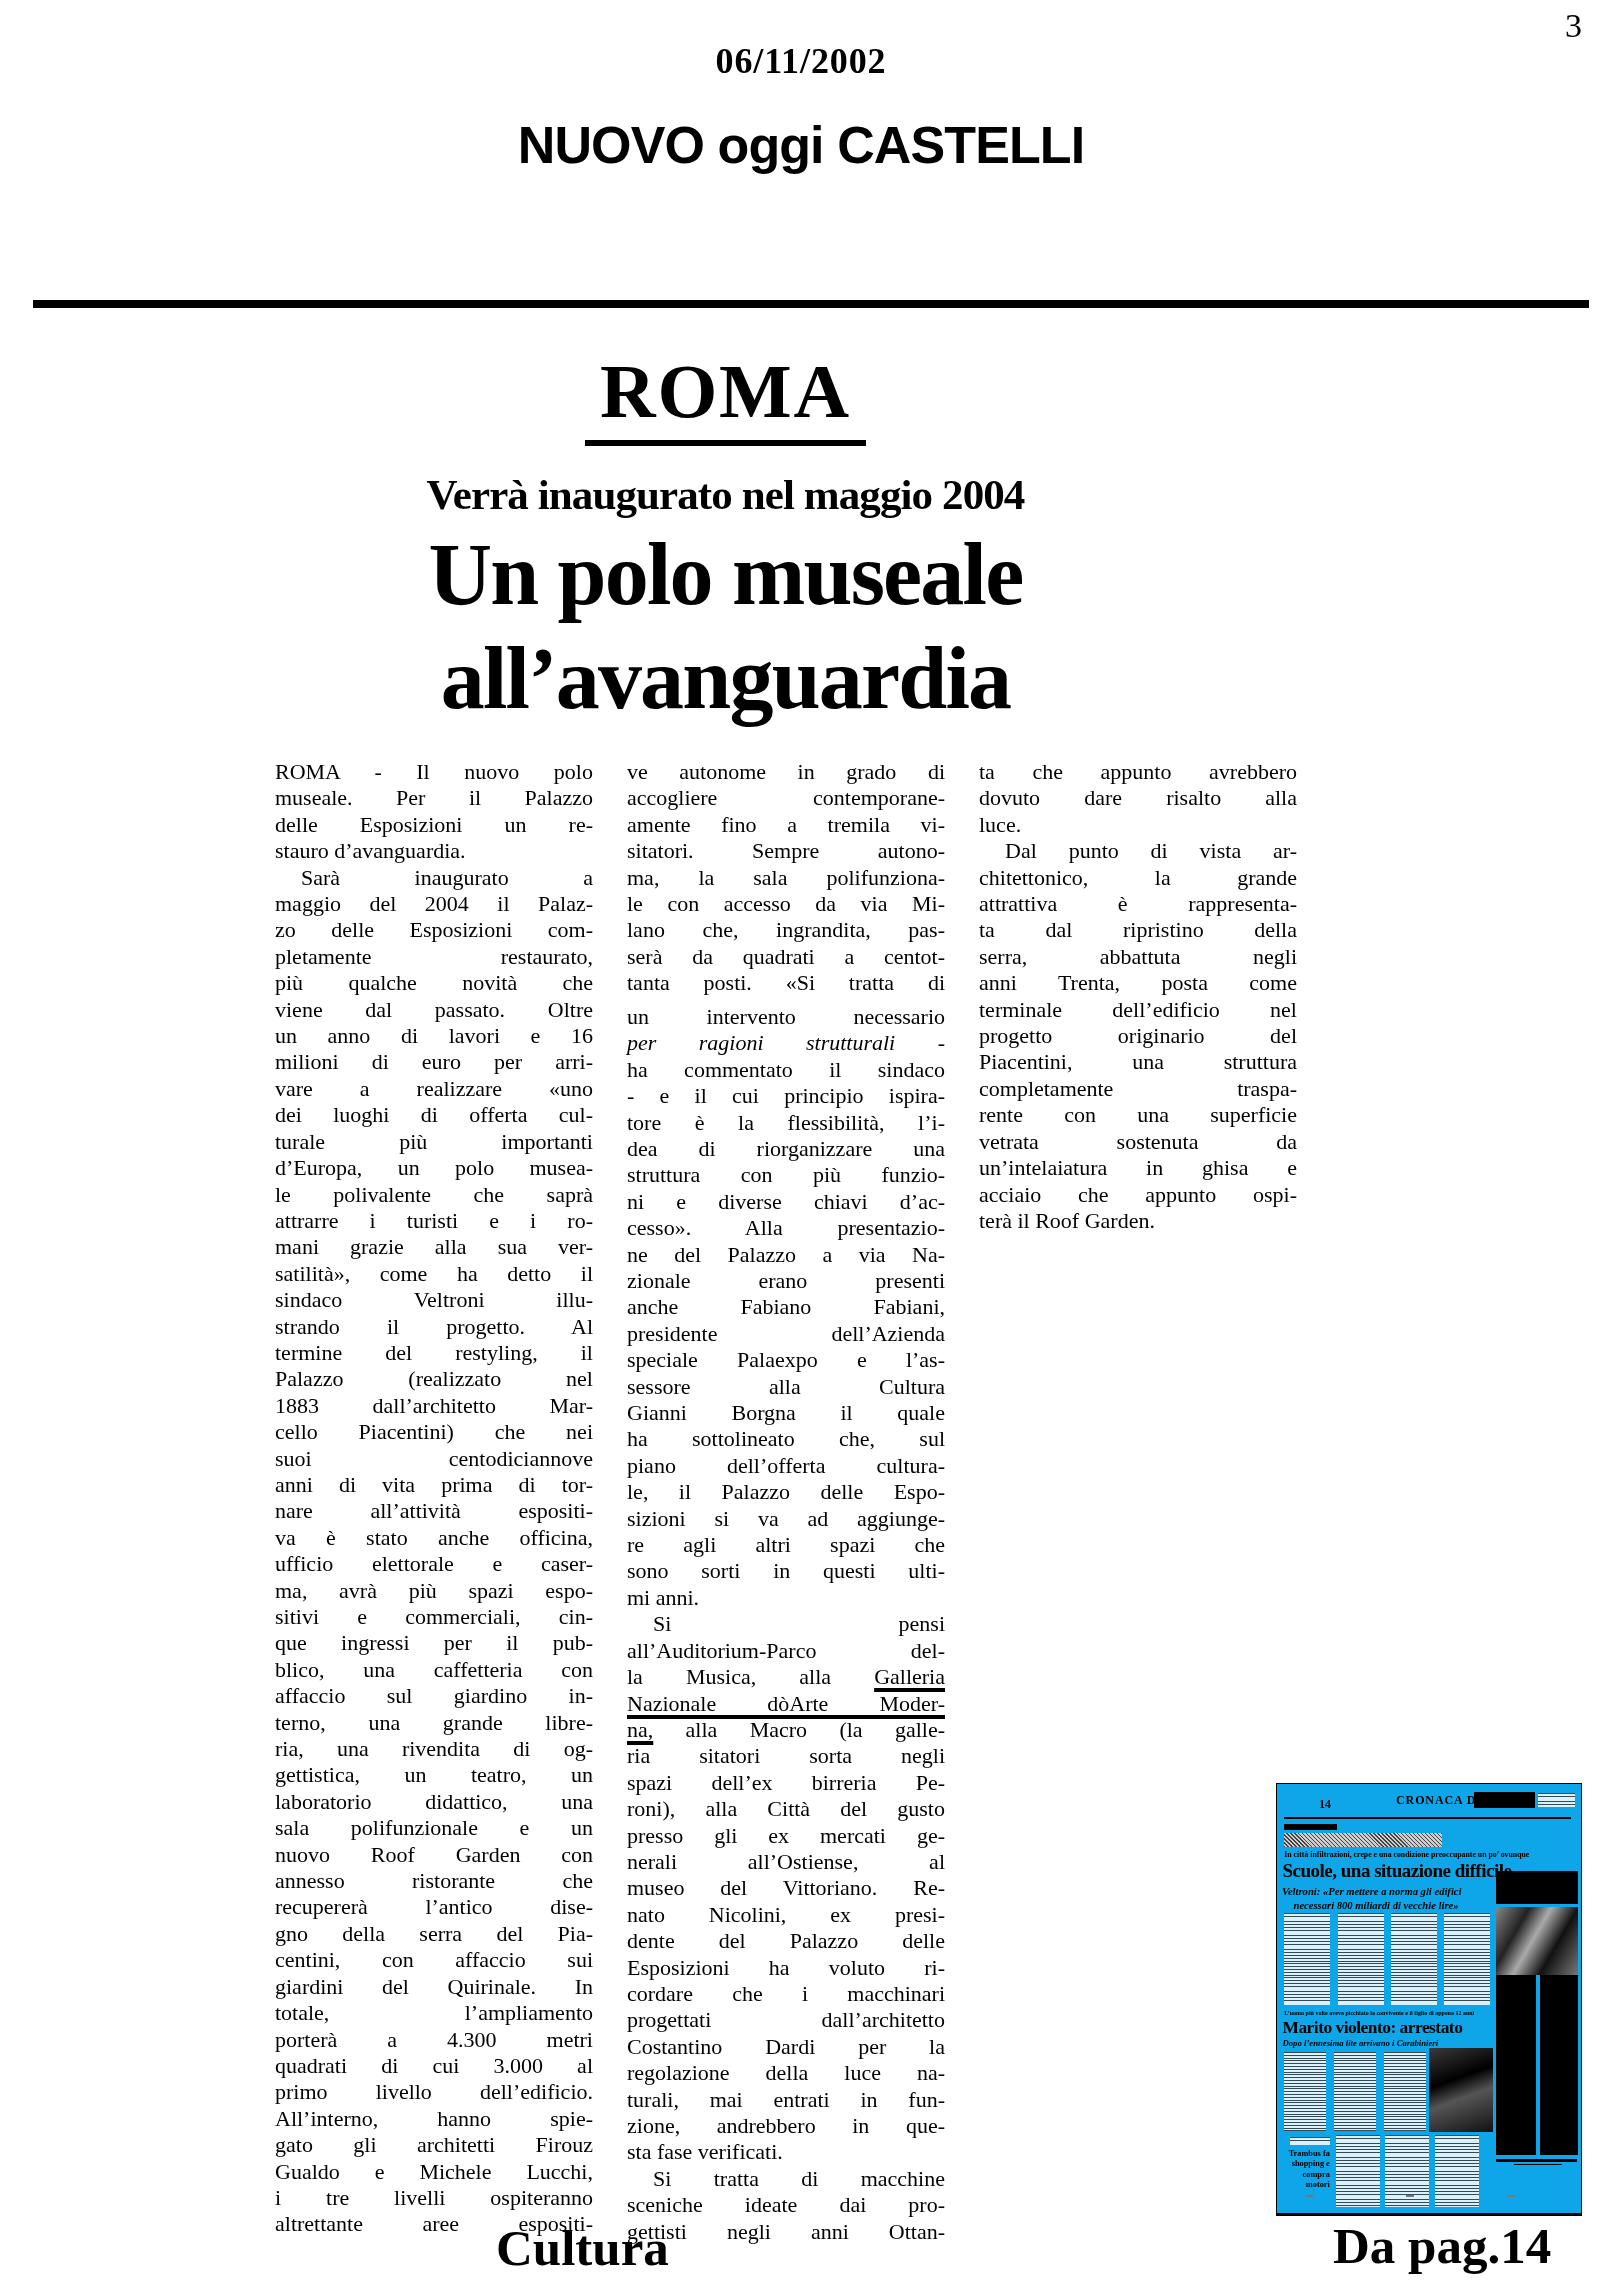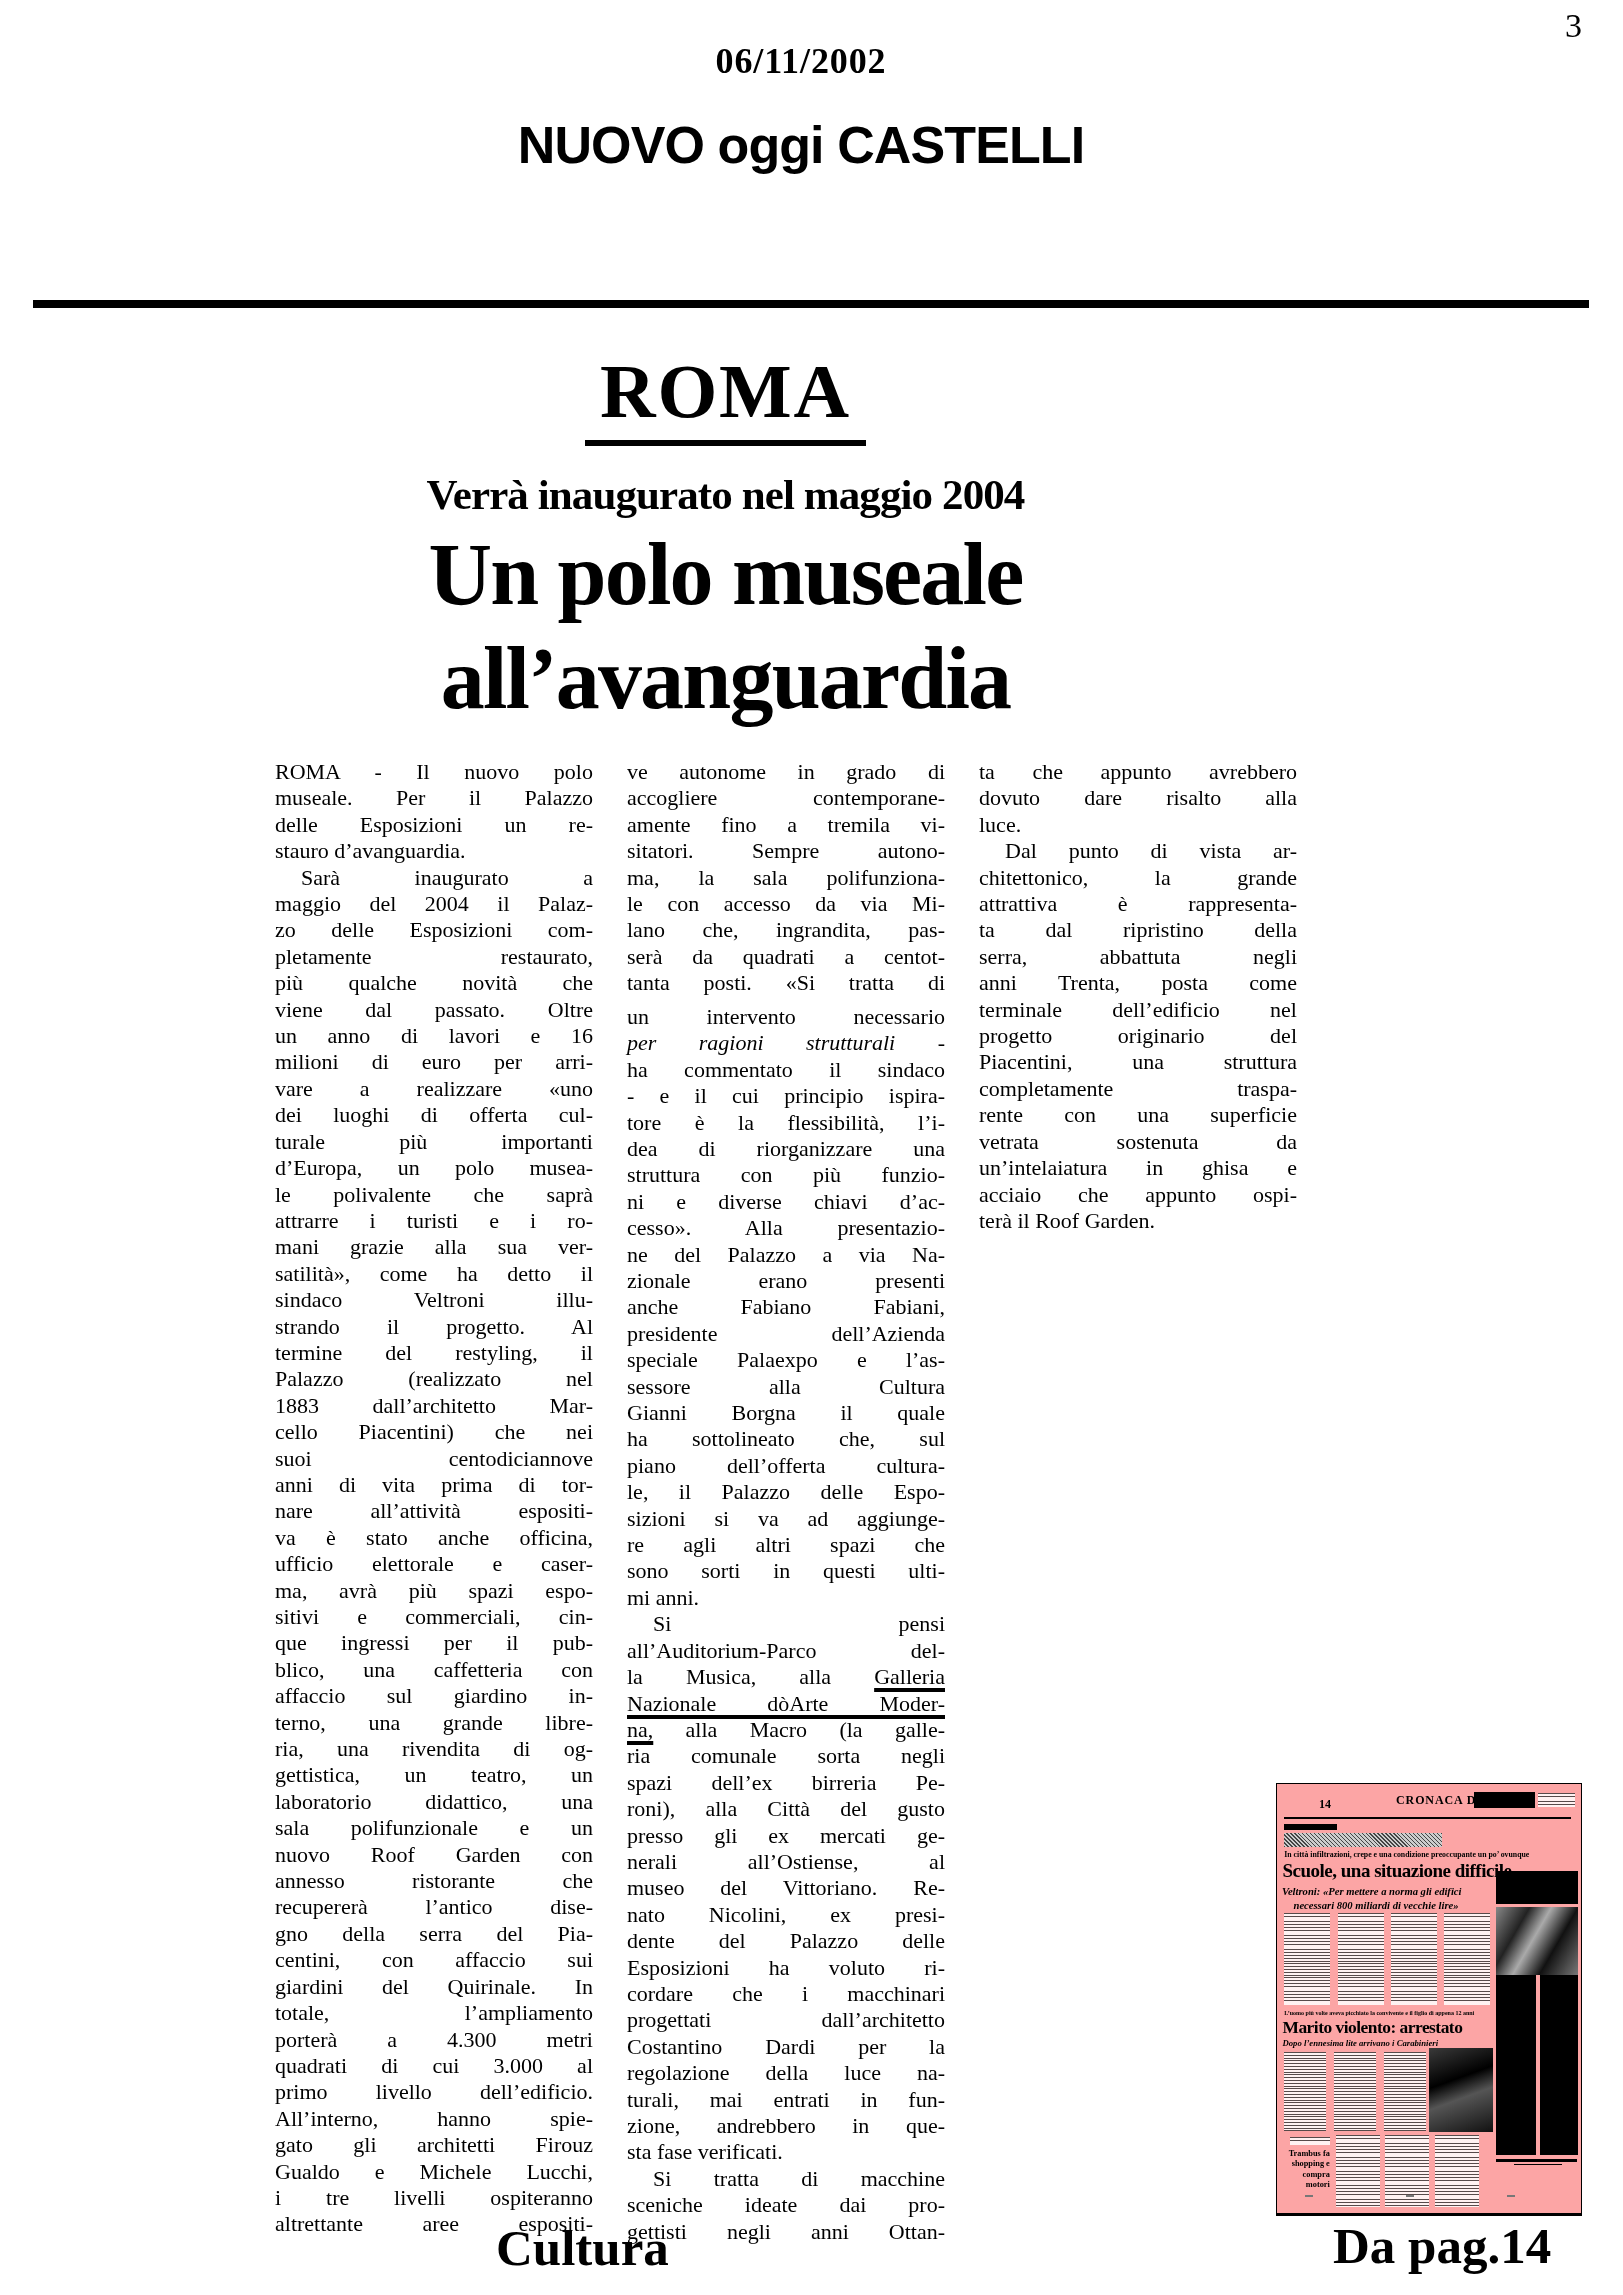--- a/index.html
+++ b/index.html
@@ -27,21 +27,21 @@
   .line{text-align:justify;text-align-last:justify;}
   .line.last{text-align-last:left;}
   .line.ind{text-indent:26px;}
   .line.gap{margin-top:7.3px;}
   .line i{font-style:italic;}
   .line u{text-decoration:underline;text-decoration-thickness:3.7px;text-underline-offset:3.7px;text-decoration-color:#000;}
   
   .cultura{left:496px;top:2219px;font-size:51px;font-weight:bold;}
   .dapag{left:1333px;top:2217px;font-size:51px;font-weight:bold;text-align:right;}
   
-  .thumb{left:1276px;top:1783px;width:306px;height:433px;background:#fca5a5;border:1.8px solid #000;border-bottom-width:3.7px;box-sizing:border-box;}
+  .thumb{left:1276px;top:1783px;width:306px;height:433px;background:#0ea5e9;border:1.8px solid #000;border-bottom-width:3.7px;box-sizing:border-box;}
   .thumb .abs{position:absolute;}
   .t-pgnum{left:42px;top:13px;font-size:12px;font-weight:bold;}
   .t-hrule{left:7.3px;top:33px;width:287px;height:1.8px;background:#000;}
   .t-mast{left:119px;top:9.2px;font-size:12px;font-weight:bold;letter-spacing:0.9px;}
   .t-redact{left:197px;top:8.3px;width:61px;height:15.6px;background:#000;}
   .t-tinyright{left:261px;top:9.2px;width:37px;height:13.8px;}
   .ftxt{background:repeating-linear-gradient(to bottom,#3a3a3a 0 0.9px,#ffffff 0.9px 2.8px);opacity:.85;}
   .smudge1{left:7.3px;top:40px;width:53px;height:5.5px;background:#000;}
   .smudge2{left:7.3px;top:49px;width:158px;height:13.8px;background:repeating-linear-gradient(45deg,#444 0 0.9px,#ccc 0.9px 2.8px);}
   .t-kicker{left:7.3px;top:66px;width:292px;font-family:"Liberation Serif",serif;font-size:7.8px;font-weight:bold;white-space:nowrap;overflow:hidden;}
@@ -183,21 +183,21 @@
       <div class="line">le, il Palazzo delle Espo-</div>
       <div class="line">sizioni si va ad aggiunge-</div>
       <div class="line">re agli altri spazi che</div>
       <div class="line">sono sorti in questi ulti-</div>
       <div class="line last">mi anni.</div>
       <div class="line ind">Si pensi</div>
       <div class="line">all’Auditorium-Parco del-</div>
       <div class="line">la Musica, alla <u>Galleria</u></div>
       <div class="line"><u>Nazionale dòArte Moder-</u></div>
       <div class="line"><u>na,</u> alla Macro (la galle-</div>
-      <div class="line">ria comunale sorta negli</div>
+      <div class="line">ria sitatori sorta negli</div>
       <div class="line">spazi dell’ex birreria Pe-</div>
       <div class="line">roni), alla Città del gusto</div>
       <div class="line">presso gli ex mercati ge-</div>
       <div class="line">nerali all’Ostiense, al</div>
       <div class="line">museo del Vittoriano. Re-</div>
       <div class="line">nato Nicolini, ex presi-</div>
       <div class="line">dente del Palazzo delle</div>
       <div class="line">Esposizioni ha voluto ri-</div>
       <div class="line">cordare che i macchinari</div>
       <div class="line">progettati dall’architetto</div>

